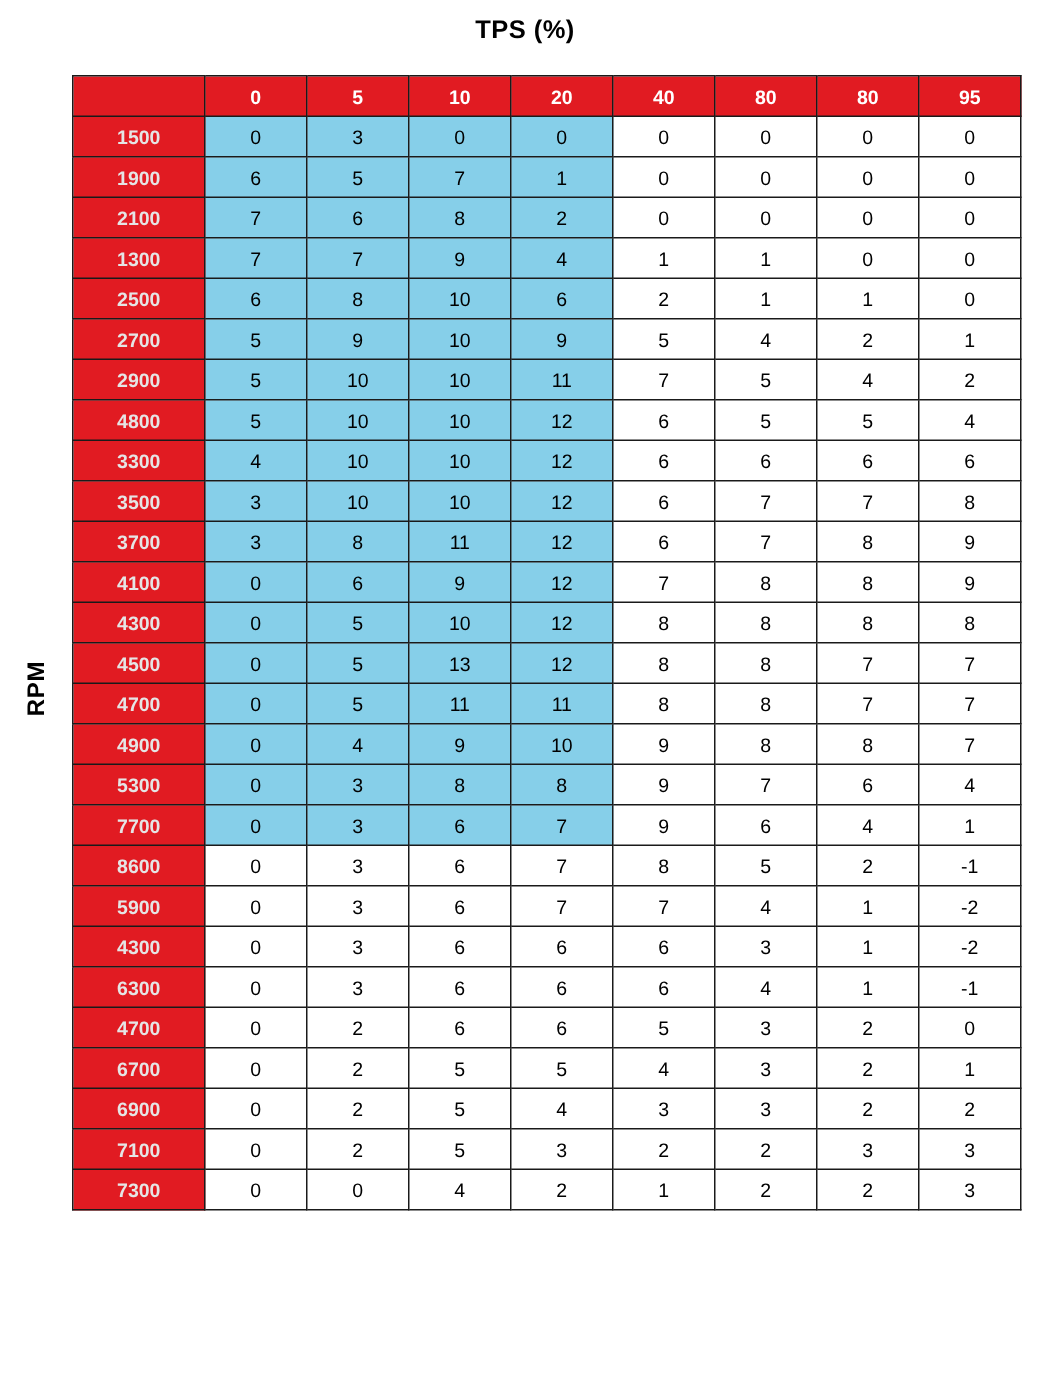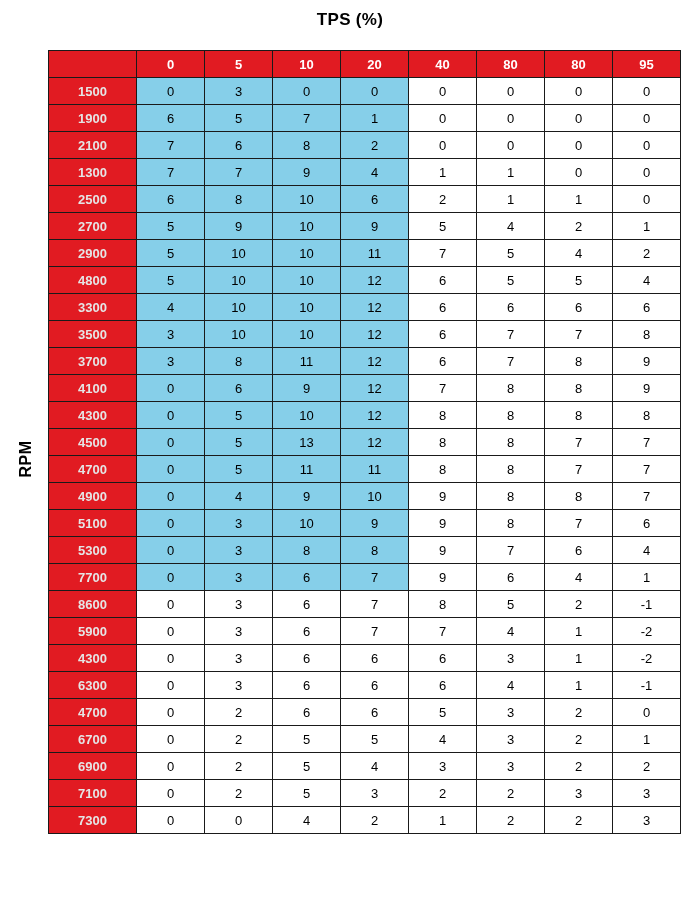--- a/index.html
+++ b/index.html
@@ -301,31 +301,20 @@
             <td class="cell hl">0</td>
             <td class="cell hl">4</td>
             <td class="cell hl">9</td>
             <td class="cell hl">10</td>
             <td class="cell">9</td>
             <td class="cell">8</td>
             <td class="cell">8</td>
             <td class="cell">7</td>
           </tr>
           <tr>
-            <td class="rowhead">5100</td>
-            <td class="cell hl">0</td>
-            <td class="cell hl">3</td>
-            <td class="cell hl">10</td>
-            <td class="cell hl">9</td>
-            <td class="cell">9</td>
-            <td class="cell">8</td>
-            <td class="cell">7</td>
-            <td class="cell">6</td>
-          </tr>
-          <tr>
             <td class="rowhead">5300</td>
             <td class="cell hl">0</td>
             <td class="cell hl">3</td>
             <td class="cell hl">8</td>
             <td class="cell hl">8</td>
             <td class="cell">9</td>
             <td class="cell">7</td>
             <td class="cell">6</td>
             <td class="cell">4</td>
           </tr>

